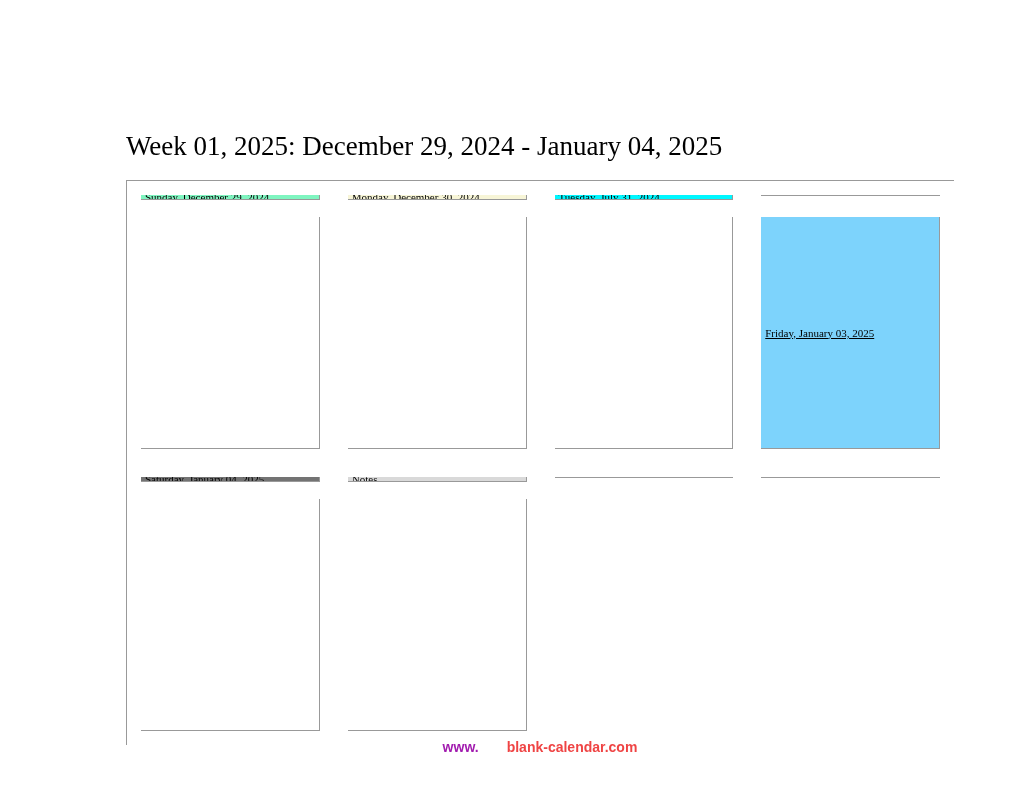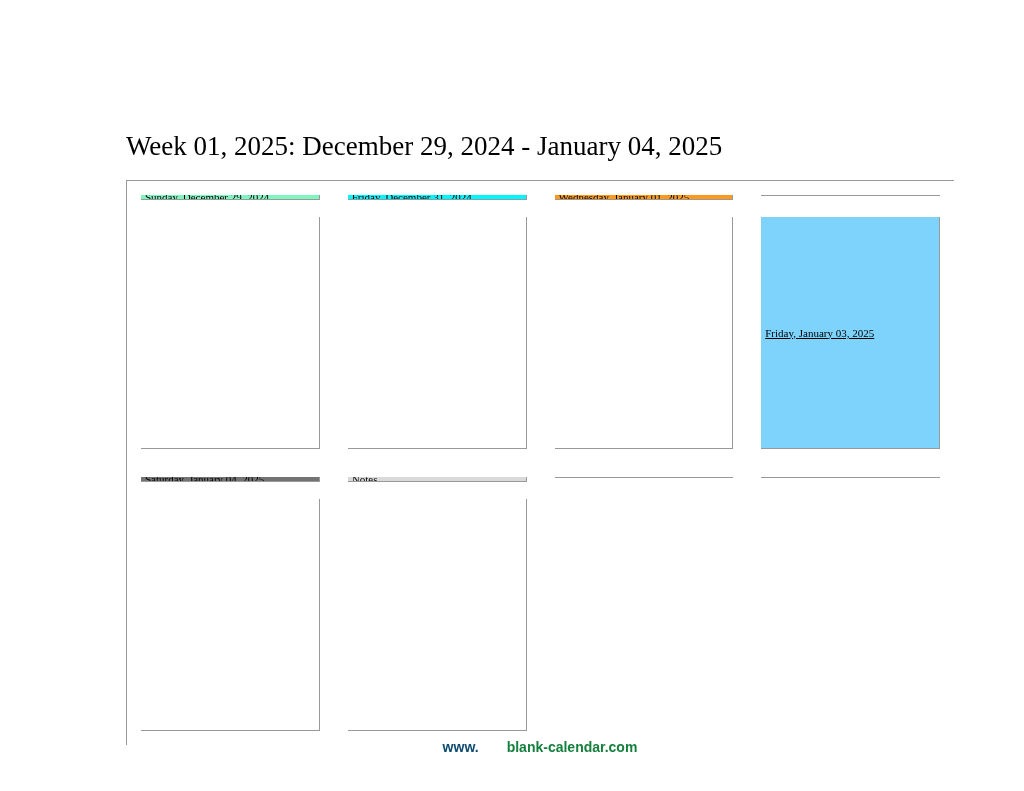--- a/index.html
+++ b/index.html
@@ -50,35 +50,35 @@
     .footer {
       position: absolute;
       bottom: 50px;
       left: 0;
       right: 0;
       text-align: center;
       font-family: Arial, Helvetica, sans-serif;
       font-size: 14px;
       font-weight: bold;
     }
-    .footer .p1 { color: #0c4a6e; }
-    .footer .p2 { color: #15803d; }
+    .footer .p1 { color: #a21caf; }
+    .footer .p2 { color: #ef4444; }
   </style>
 </head>
 <body>
 
 <div class="page">
 
   <h1 class="title">Week 01, 2025: December 29, 2024 - January 04, 2025</h1>
 
   <div class="calendar-grid">
 
     <div class="cell header-cell" style="background-color:#7ff5c0;">Sunday, December 29, 2024</div>
-    <div class="cell header-cell" style="background-color:#00f7ff;">Friday, December 31, 2024</div>
-    <div class="cell header-cell" style="background-color:#ff9a1f;">Wednesday, January 01, 2025</div>
+    <div class="cell header-cell" style="background-color:#f7f5d7;">Monday, December 30, 2024</div>
+    <div class="cell header-cell" style="background-color:#00f7ff;">Tuesday, July 31, 2024</div>
 
     <div class="cell body-cell"></div>
     <div class="cell body-cell"></div>
     <div class="cell body-cell"></div>
     <div class="cell body-cell"></div>
 
     <div class="cell header-cell" style="background-color:#7dd3fc;">Friday, January 03, 2025</div>
     <div class="cell header-cell" style="background-color:#737373;">Saturday, January 04, 2025</div>
     <div class="cell header-cell" style="background-color:#d9d9d9;">Notes</div>
 

